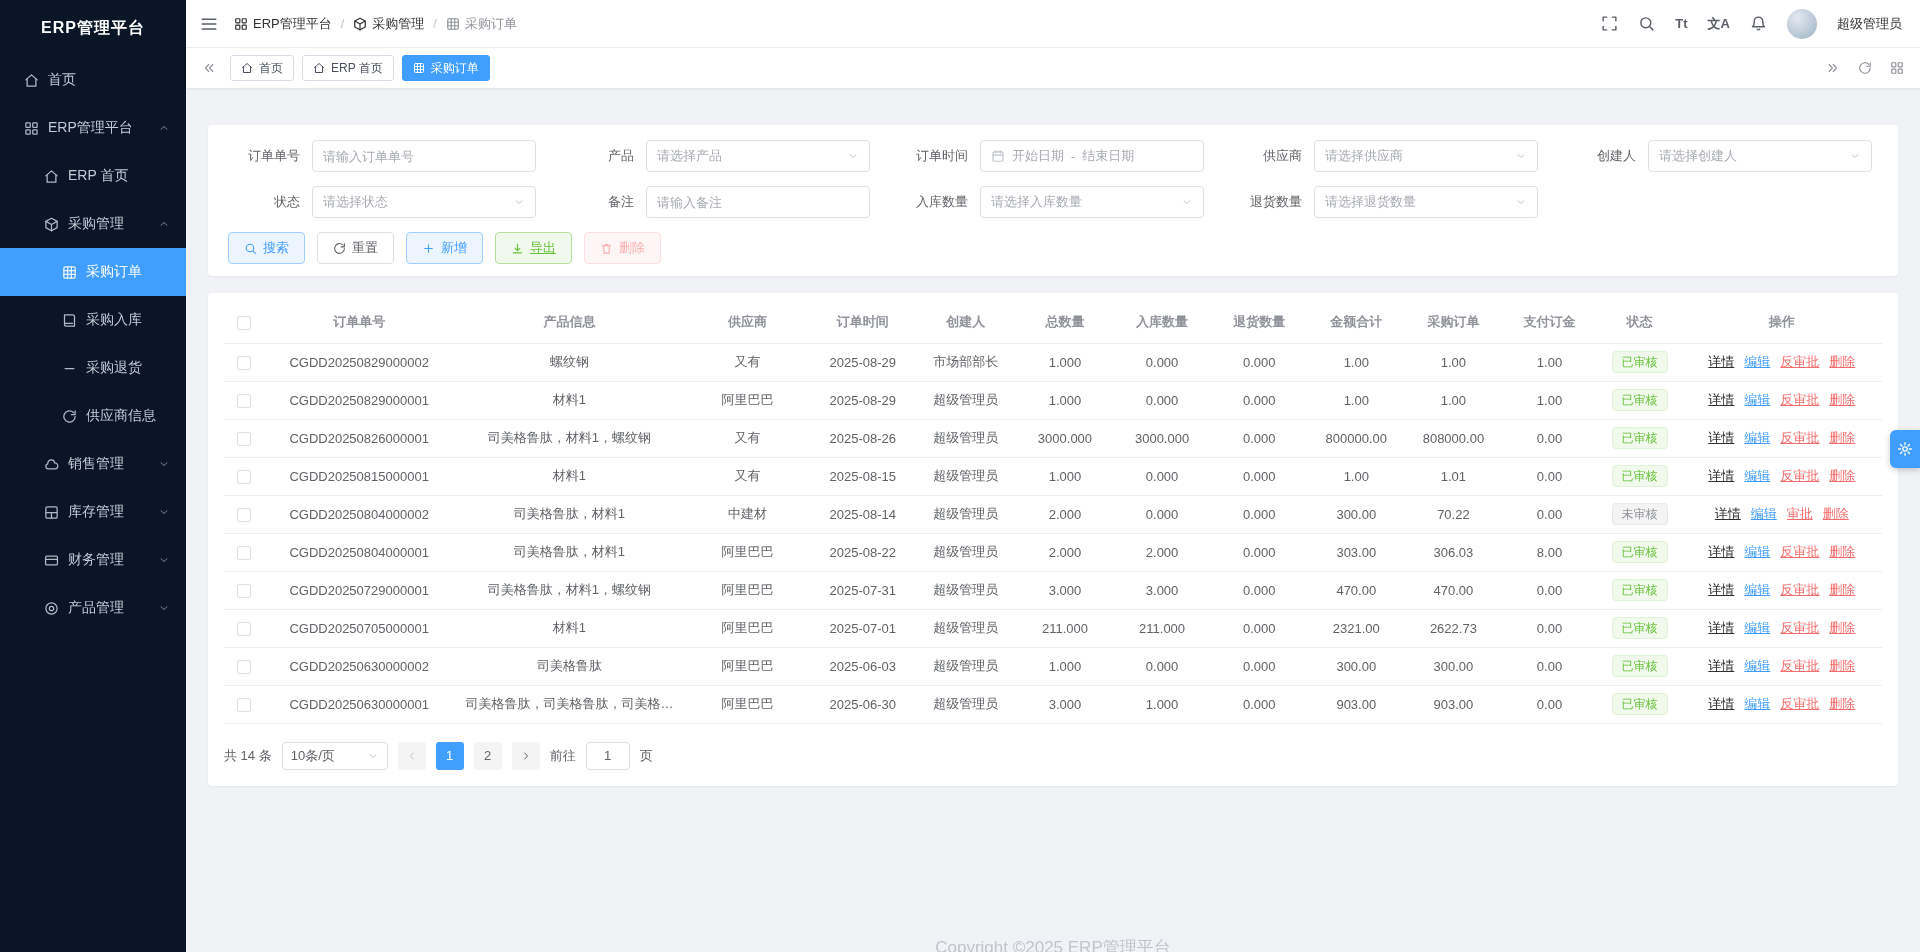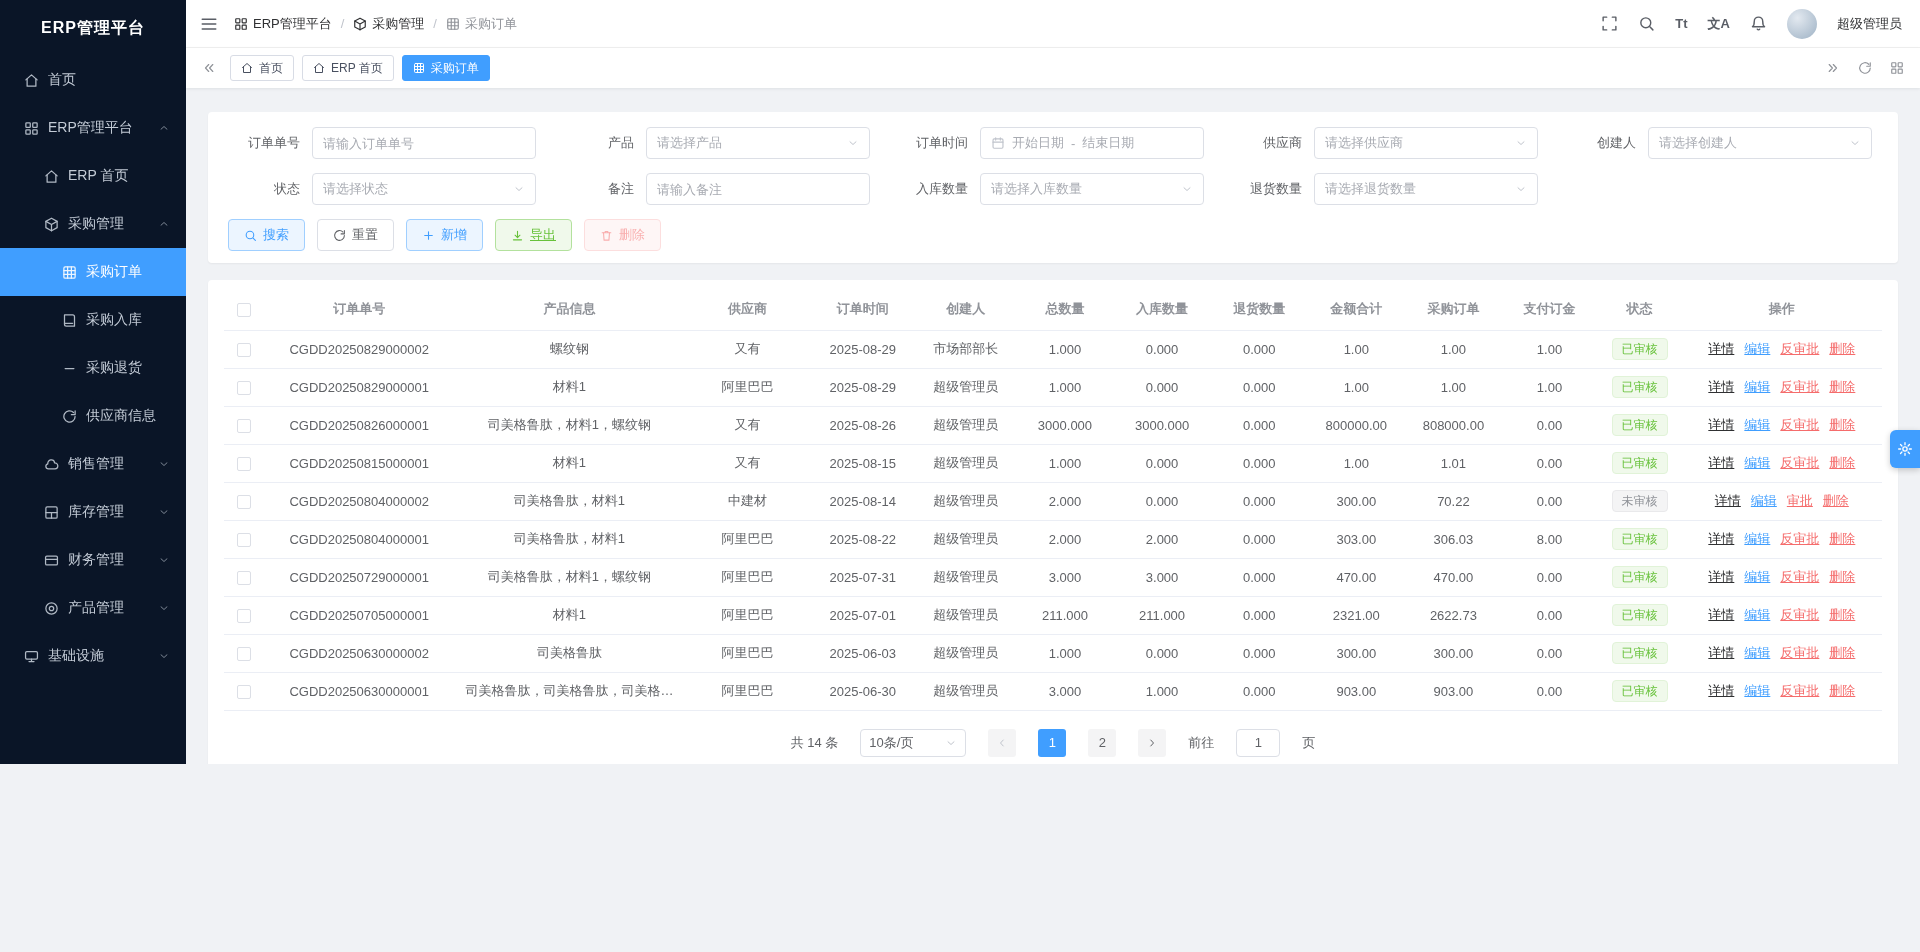--- a/index.html
+++ b/index.html
@@ -1,21 +1,21 @@
 <!DOCTYPE html>
 <html lang="zh"><head>
 <meta charset="utf-8">
 <style>
   * { box-sizing: border-box; margin: 0; padding: 0; }
   html,body { width:1920px; height:952px; }
   body {
     font-family: "Liberation Sans", "DejaVu Sans", sans-serif;
     background:#f0f2f5; overflow:hidden; font-size:13px; color:#606266;
   }
-  .app { display:flex; width:1920px; height:764px; }
+  .app { display:flex; width:1920px; height:952px; }
 
   
   .sidebar { width:186px; min-width:186px; background:#0a1527; color:#c3cbd6; display:flex; flex-direction:column; overflow:hidden; }
   .sidebar-title { height:56px; display:flex; align-items:center; justify-content:center; color:#fff; font-size:16px; font-weight:bold; letter-spacing:1px; }
   .side-item { height:48px; display:flex; align-items:center; gap:9px; font-size:14px; cursor:pointer; padding-right:16px; color:#c3cbd6; white-space:nowrap; }
   .side-item svg { flex:none; opacity:.9; }
   .side-arrow { margin-left:auto; display:flex; color:#8a93a0; }
   .level1 { padding-left:24px; }
   .level2 { padding-left:44px; }
   .level3 { padding-left:62px; }
@@ -34,21 +34,21 @@
   .tool-text { font-size:13px; font-weight:bold; cursor:pointer; }
   .avatar { width:30px; height:30px; border-radius:50%; background:radial-gradient(circle at 35% 30%, #e3e9f0, #9db1c4); display:inline-block; cursor:pointer; }
   .username { font-size:13px; color:#303133; }
 
   .tabbar { height:40px; background:#fff; display:flex; align-items:center; padding:0 12px; gap:10px; box-shadow:0 1px 3px rgba(0,21,41,.08); position:relative; z-index:2; }
   .tab-nav-btn { width:22px; height:22px; display:flex; align-items:center; justify-content:center; color:#909399; cursor:pointer; }
   .tabs { display:flex; gap:8px; flex:1; }
   .tab { height:26px; display:flex; align-items:center; gap:6px; padding:0 10px; border:1px solid #d8dce5; border-radius:3px; font-size:12px; color:#495060; background:#fff; cursor:pointer; white-space:nowrap; }
   .tab.active { background:#409eff; border-color:#409eff; color:#fff; }
 
-  .content { flex:1; padding:24px 22px 0; overflow:hidden; position:relative; }
+  .content { flex:1; padding:37px 22px 0; overflow:hidden; position:relative; }
   .card { background:#fff; border-radius:4px; box-shadow:0 1px 2px rgba(0,0,0,.05); }
 
   
   .filter-card { padding:15px 20px 12px; }
   .filter-row { display:flex; gap:26px; margin-bottom:14px; }
   .field { display:flex; align-items:center; width:308px; flex:none; }
   .field-label { width:84px; text-align:right; padding-right:12px; font-size:13px; color:#606266; white-space:nowrap; flex:none; }
   .control { flex:1; height:32px; border:1px solid #dcdfe6; border-radius:4px; display:flex; align-items:center; padding:0 10px; background:#fff; color:#a8abb2; font-size:13px; gap:6px; cursor:pointer; min-width:0; }
   .control input { border:none; outline:none; width:100%; font-size:13px; color:#4d7c0f; font-family:inherit; background:transparent; }
   .control input::placeholder { color:#a8abb2; }
@@ -67,21 +67,21 @@
 
   
   .table-card { margin-top:17px; padding:8px 16px 16px; }
   table { width:100%; border-collapse:collapse; table-layout:fixed; }
   th { font-size:13px; color:#909399; font-weight:bold; height:42px; border-bottom:1px solid #ebeef5; text-align:center; padding:0 4px; white-space:nowrap; }
   td { font-size:13px; color:#606266; height:38px; border-bottom:1px solid #ebeef5; text-align:center; padding:0 4px; overflow:hidden; text-overflow:ellipsis; white-space:nowrap; }
   .cb { width:14px; height:14px; border:1px solid #dcdfe6; border-radius:2px; display:inline-block; background:#fff; vertical-align:middle; cursor:pointer; }
   .tag { display:inline-block; padding:0 9px; font-size:12px; line-height:20px; border-radius:4px; border:1px solid transparent; }
   .link { font-size:13px; margin:8px 5px; cursor:pointer; white-space:nowrap;text-decoration:underline; }
 
-  .pagination { display:flex; align-items:center; justify-content:center; gap:22px; margin-top:18px; font-size:13px; color:#606266; }
+  .pagination { display:flex; align-items:center; justify-content:flex-start; gap:10px; margin-top:18px; font-size:13px; color:#606266; }
   .page-size { width:106px; height:28px; border:1px solid #dcdfe6; border-radius:4px; display:flex; align-items:center; padding:0 8px; gap:4px; cursor:pointer; }
   .page-size .chev { margin-left:auto; color:#c0c4cc; display:flex; }
   .page-btn { min-width:28px; height:28px; border-radius:3px; background:#f4f4f5; color:#606266; display:flex; align-items:center; justify-content:center; font-size:13px; cursor:pointer; padding:0 4px; }
   .page-btn.active { background:#409eff; color:#fff; }
   .page-btn.disabled { color:#c0c4cc; cursor:not-allowed; }
   .goto-input { width:44px; height:28px; border:1px solid #dcdfe6; border-radius:4px; text-align:center; font-size:13px; color:#606266; outline:none; font-family:inherit; }
 
   .copyright { text-align:center; color:#c0c4cc; font-size:17px; margin-top:150px; }
 
   .settings-fab { position:fixed; right:0; top:430px; width:30px; height:38px; background:#409eff; color:#fff; border:none; border-radius:6px 0 0 6px; display:flex; align-items:center; justify-content:center; cursor:pointer; box-shadow:0 2px 6px rgba(0,0,0,.2); }
@@ -195,32 +195,20 @@
               <path d="M6 9.5l6 5.5 6-5.5"></path>
             </svg>
           </span>
         </div>
         <div class="side-item level2">
           <svg width="15" height="15" viewBox="0 0 24 24" fill="none" stroke="currentColor" stroke-width="2" stroke-linecap="round" stroke-linejoin="round">
             <circle cx="12" cy="12" r="9"></circle>
             <circle cx="12" cy="12" r="3.5"></circle>
           </svg>
           <span class="side-label">产品管理</span>
-          <span class="side-arrow">
-            <svg width="12" height="12" viewBox="0 0 24 24" fill="none" stroke="currentColor" stroke-width="2" stroke-linecap="round" stroke-linejoin="round">
-              <path d="M6 9.5l6 5.5 6-5.5"></path>
-            </svg>
-          </span>
-        </div>
-        <div class="side-item level1">
-          <svg width="15" height="15" viewBox="0 0 24 24" fill="none" stroke="currentColor" stroke-width="2" stroke-linecap="round" stroke-linejoin="round">
-            <rect x="2.5" y="4" width="19" height="12" rx="2"></rect>
-            <path d="M8 20h8M12 16v4"></path>
-          </svg>
-          <span class="side-label">基础设施</span>
           <span class="side-arrow">
             <svg width="12" height="12" viewBox="0 0 24 24" fill="none" stroke="currentColor" stroke-width="2" stroke-linecap="round" stroke-linejoin="round">
               <path d="M6 9.5l6 5.5 6-5.5"></path>
             </svg>
           </span>
         </div>
       </nav>
   </aside>
 
   <div class="main">

